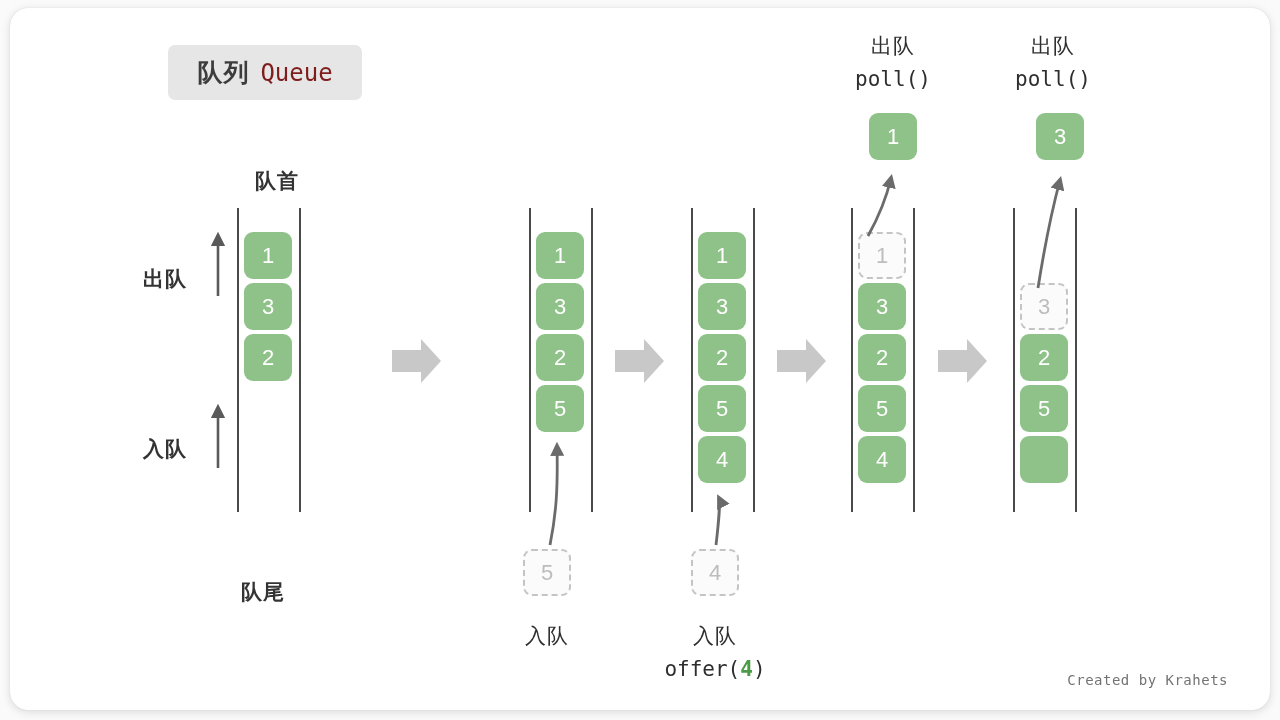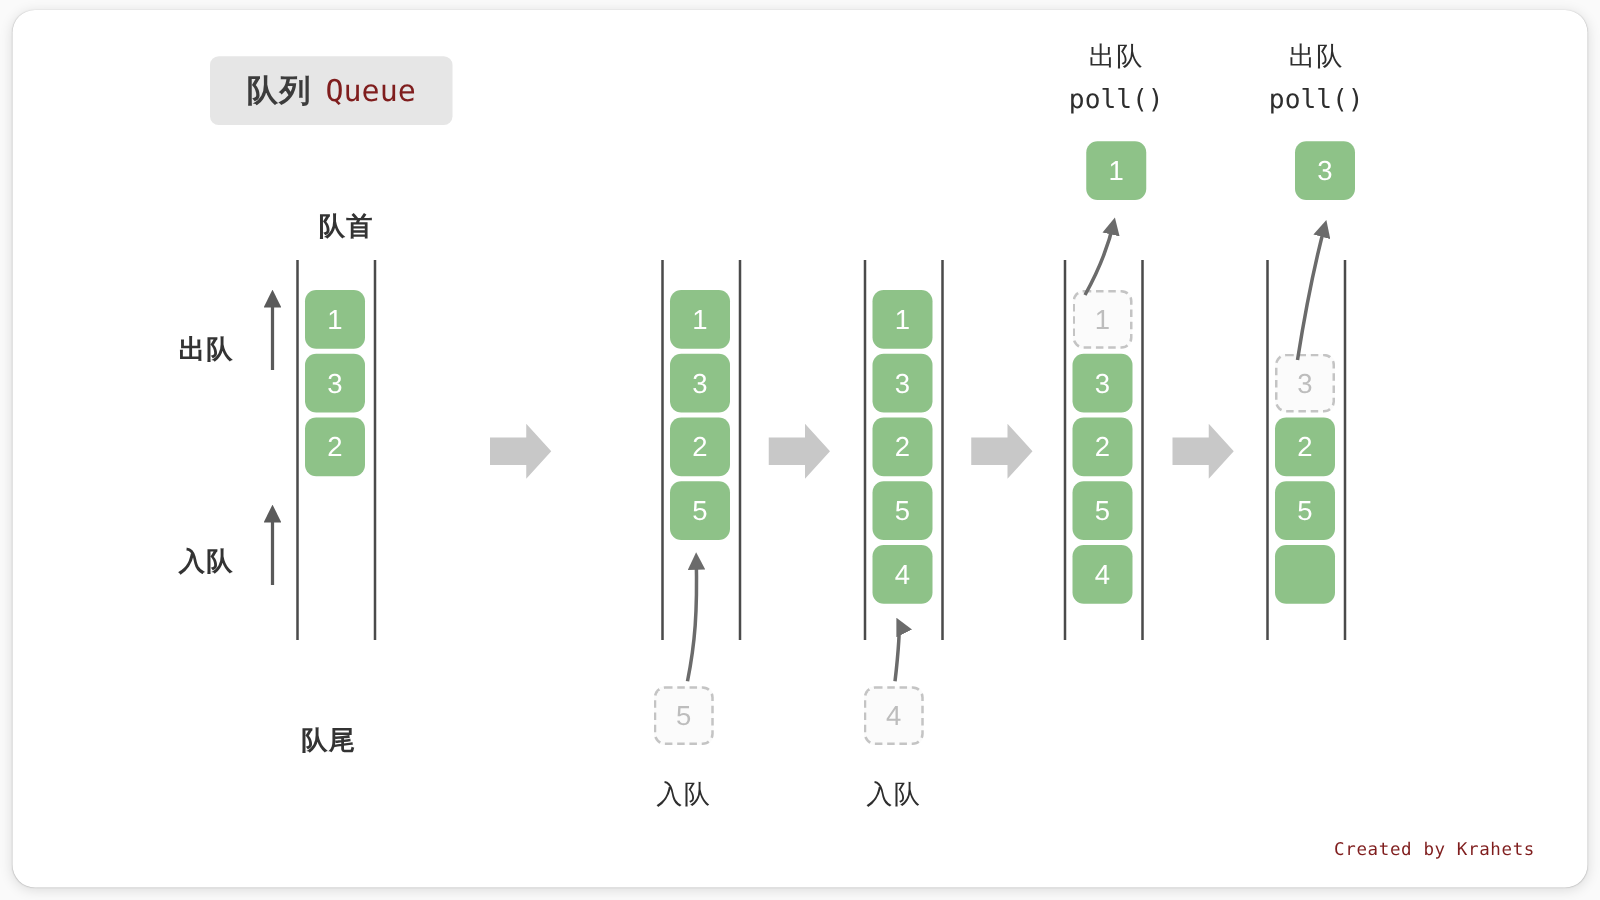--- a/index.html
+++ b/index.html
@@ -105,21 +105,21 @@
     left: 0; top: 0;
     width: 1280px; height: 720px;
     pointer-events: none;
   }
 
   
   #footer {
     right: 42px; bottom: 22px;
     font-family: "DejaVu Sans Mono", "Liberation Mono", monospace;
     font-size: 14px;
-    color: #7f1d1d;
+    color: #737373;
     letter-spacing: 0.5px;
     white-space: nowrap;
   }
 </style>
 </head>
 <body>
 
 <div id="canvas" class="abs">
 
   <div id="title-badge" class="abs">
@@ -159,20 +159,21 @@
   <div class="abs" style="left:688px; top:224px;">
     <div class="cell">1</div>
     <div class="cell" style="margin-top:4px;">3</div>
     <div class="cell" style="margin-top:4px;">2</div>
     <div class="cell" style="margin-top:4px;">5</div>
     <div class="cell" style="margin-top:4px;">4</div>
   </div>
   <div class="abs cell ghost" style="left:681px; top:541px;">4</div>
   <div class="abs op-label" style="left:620px; top:612px; width:170px;">
     <span class="l1">入队</span>
+    <span class="l2"><span>offer(</span><span class="num">4</span><span>)</span></span>
   </div>
 
   <div class="abs rail" style="left:841px; top:200px; height:304px;"></div>
   <div class="abs rail" style="left:903px; top:200px; height:304px;"></div>
   <div class="abs" style="left:848px; top:224px;">
     <div class="cell ghost">1</div>
     <div class="cell" style="margin-top:4px;">3</div>
     <div class="cell" style="margin-top:4px;">2</div>
     <div class="cell" style="margin-top:4px;">5</div>
     <div class="cell" style="margin-top:4px;">4</div>

